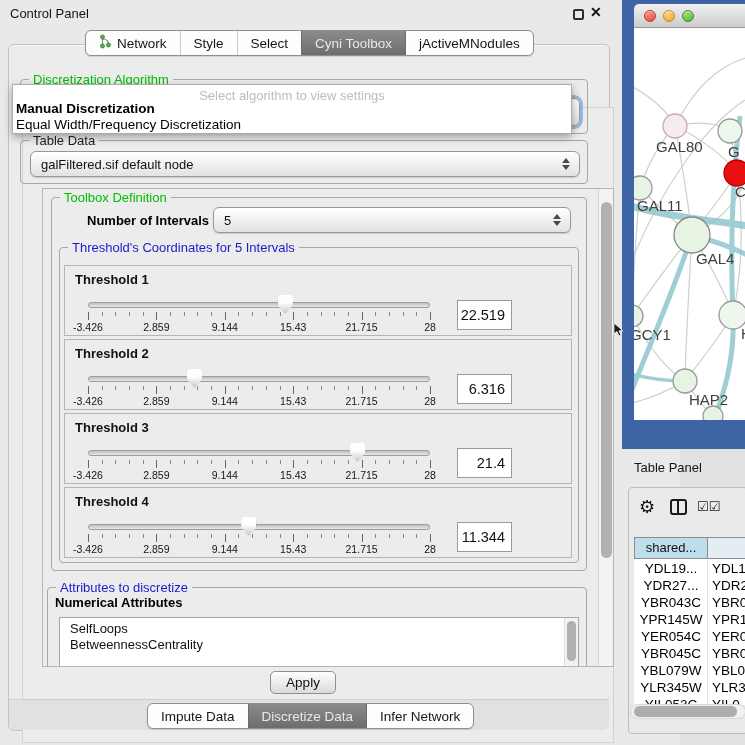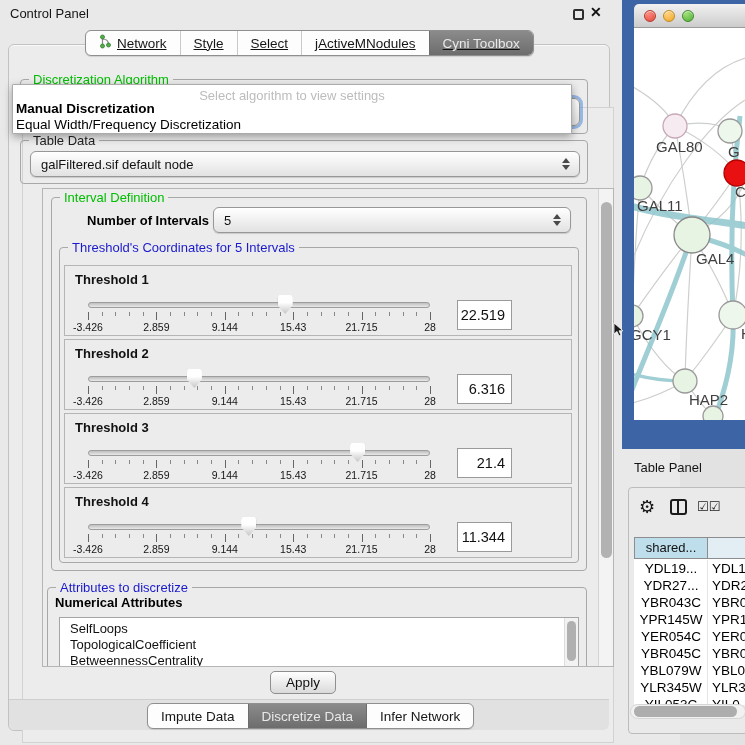--- a/index.html
+++ b/index.html
@@ -120,41 +120,41 @@
   #h-sb-thumb { position:absolute; left:3px; top:1px; width:103px; height:11px; background:#adadad; border-radius:6px; }
 </style>
 </head>
 <body>
 
 <div id="control-panel">
   <div id="cp-title">Control Panel</div>
   <div id="float-btn"></div>
   <div id="close-btn">✕</div>
 
-  <div id="top-tabs" class="seg-bar" style="left:85px; top:30px;text-decoration:underline;">
+  <div id="top-tabs" class="seg-bar" style="left:85px; top:30px;">
       <div class="seg">
         <span><svg width="13" height="15" viewBox="0 0 13 15">
             <path d="M3.5,3.5 L3.5,11.5 M3.5,5 C7,5 9.5,7 9.5,10.5" stroke="#8a8a8a" fill="none" stroke-width="1.2"></path>
             <circle cx="3.5" cy="3" r="2" fill="#55b047" stroke="#2e7d32" stroke-width="0.8"></circle>
             <circle cx="3.5" cy="12" r="2" fill="#55b047" stroke="#2e7d32" stroke-width="0.8"></circle>
             <circle cx="9.5" cy="11" r="2" fill="#55b047" stroke="#2e7d32" stroke-width="0.8"></circle>
           </svg></span>
         <span>Network</span>
       </div>
       <div class="seg">
         <span>Style</span>
       </div>
       <div class="seg">
         <span>Select</span>
       </div>
+      <div class="seg sel">
+        <span>Cyni Toolbox</span>
+      </div>
       <div class="seg">
         <span>jActiveMNodules</span>
-      </div>
-      <div class="seg sel">
-        <span>Cyni Toolbox</span>
       </div>
     </div>
 
   <div id="main-panel">
     <div id="inner-panel"></div>
   </div>
 
   <div class="group" style="left:20px; top:79px; width:568px; height:55px;">
     <span class="group-title t-green">Discretization Algorithm</span>
   </div>
@@ -180,21 +180,21 @@
     <span class="val">galFiltered.sif default node</span>
     <span class="stepper">
         <span class="tri-up"></span>
         <span class="tri-dn"></span>
       </span>
   </div>
 
   <div id="scrollpane">
 
     <div class="group" style="left:8px; top:8px; width:536px; height:374px;">
-      <span class="group-title t-green">Interval Definition</span>
+      <span class="group-title t-green">Toolbox Definition</span>
     </div>
     <span class="lbl-bold abs" style="left:44px; top:24px;">Number of Intervals</span>
     <div class="combo" style="left:170px; top:18px; width:358px; height:26px;">
       <span class="val">5</span>
       <span class="stepper">
           <span class="tri-up"></span>
           <span class="tri-dn"></span>
         </span>
     </div>
     <div class="group" style="left:16px; top:58px; width:520px; height:316px;">
@@ -375,21 +375,20 @@
         </div>
       </div>
 
     <div class="group" style="left:4px; top:398px; width:540px; height:150px;">
       <span class="group-title t-blue">Attributes to discretize</span>
     </div>
     <span class="lbl-bold abs" style="left:12px; top:406px;">Numerical Attributes</span>
     <div id="attr-list">
       <div id="attr-items">
           <div class="attr-item">SelfLoops</div>
-          <div class="attr-item">TopologicalCoefficient</div>
           <div class="attr-item">BetweennessCentrality</div>
         </div>
       <div id="attr-sb">
           <div id="attr-sb-thumb"></div>
         </div>
     </div>
 
     <div id="cp-sb">
         <div id="cp-sb-thumb"></div>
       </div>

